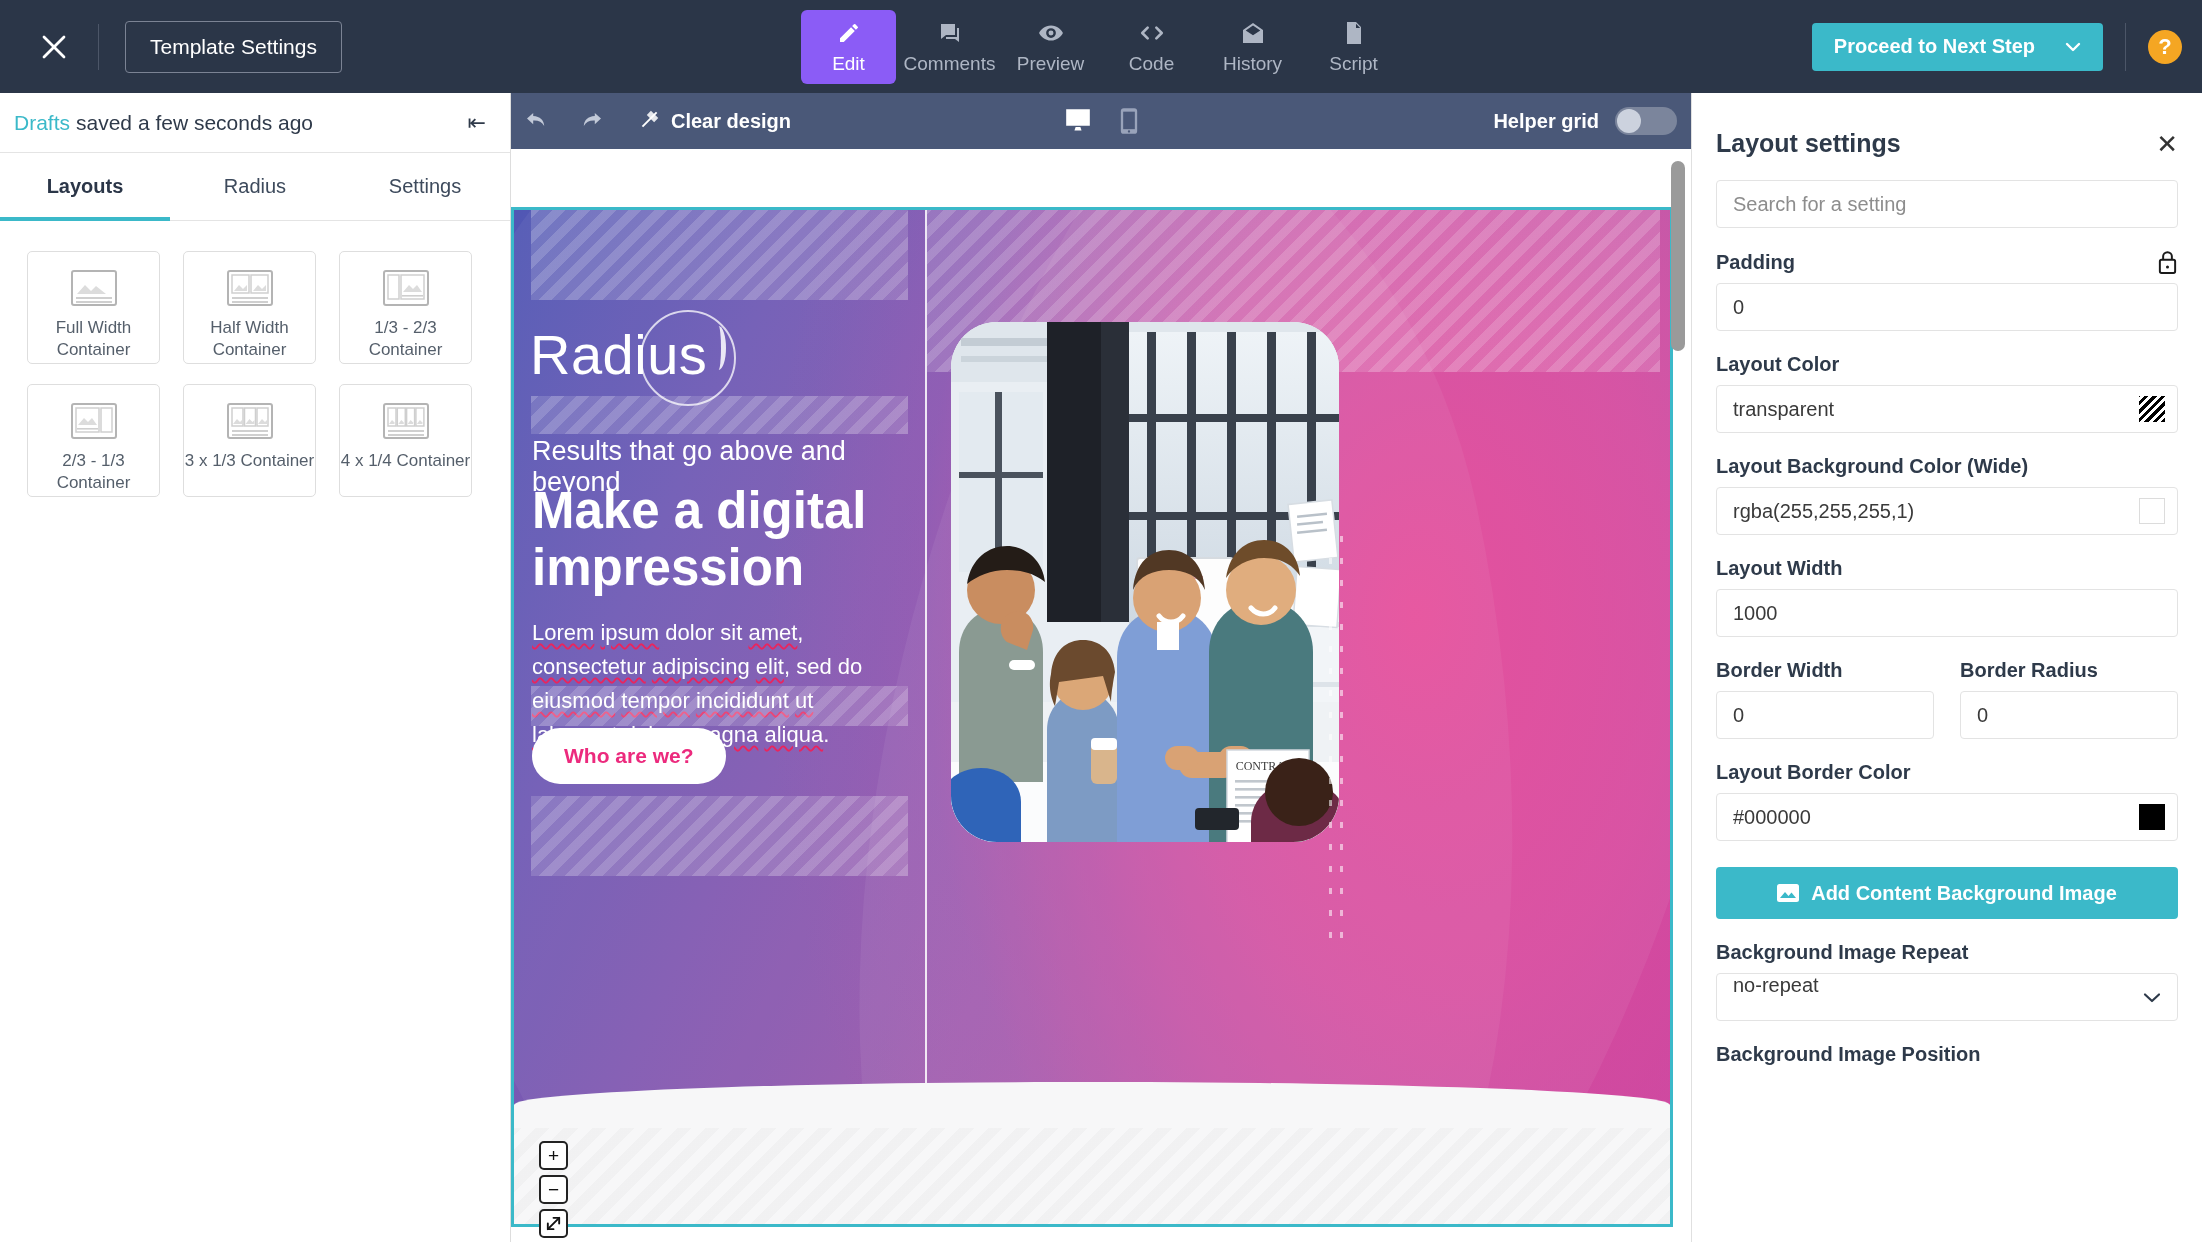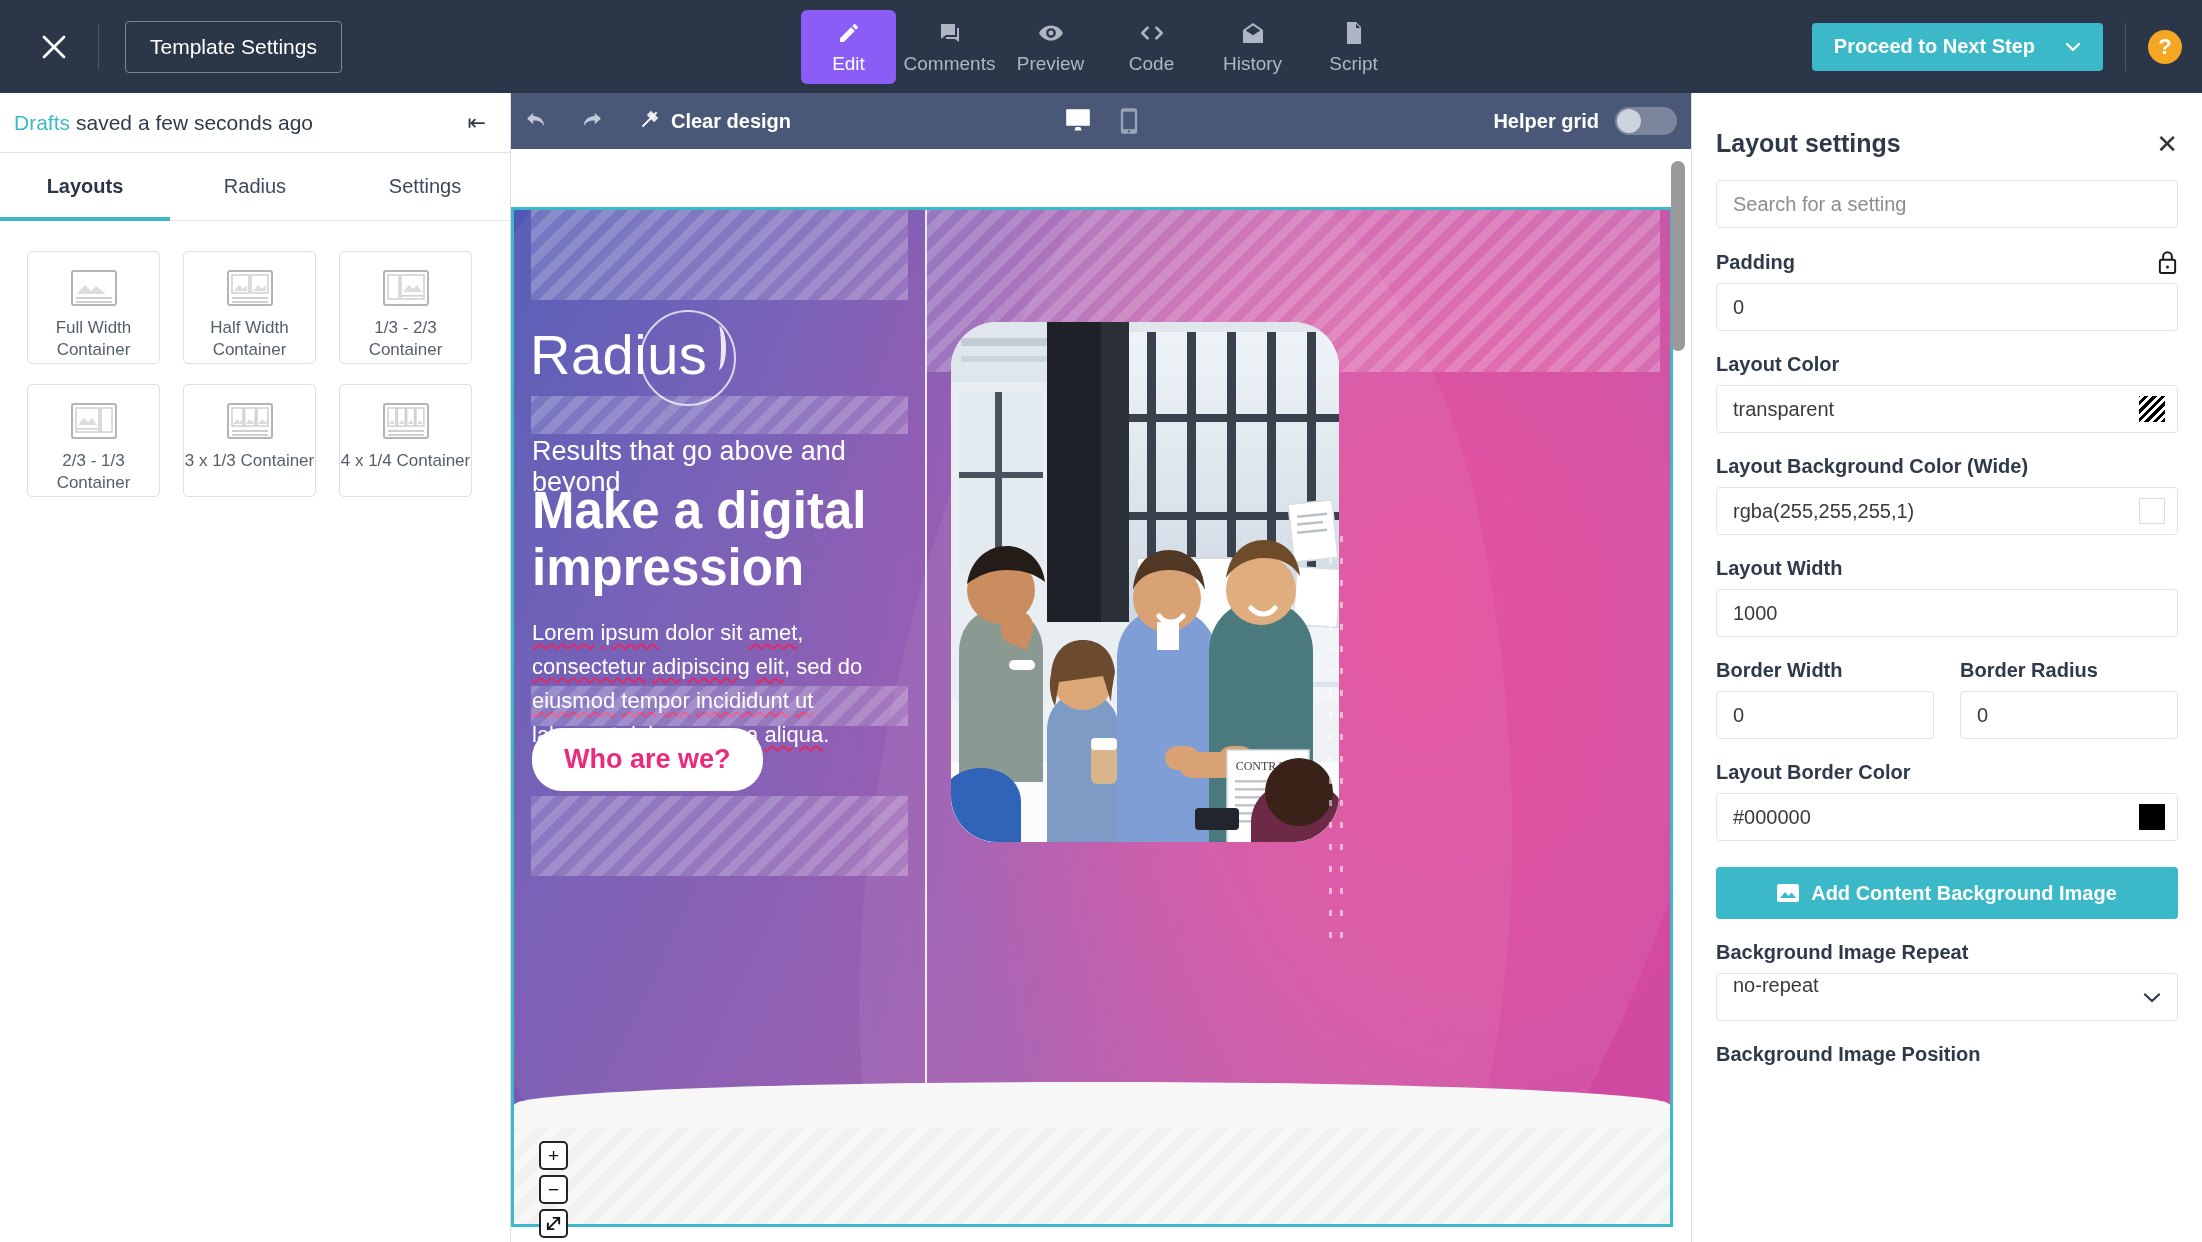--- a/index.html
+++ b/index.html
@@ -254,21 +254,21 @@
   .body-copy {
     position: absolute; left: 18px; top: 406px; width: 340px;
     color: #ffffff; font-size: 22px; font-weight: 300; line-height: 1.55;
   }
   .sq { text-decoration: underline; text-decoration-style: wavy; text-decoration-color: #e8255f; text-decoration-thickness: 2px; text-underline-offset: 3px; }
   .ph-3 { position: absolute; left: 17px; top: 476px; right: 17px; height: 40px; }
   .cta-btn {
     position: absolute; left: 18px; top: 518px;
     background: #ffffff; color: #ec2a7d;
     border: none; border-radius: 30px;
-    font-size: 27px; font-weight: bold;
+    font-size: 21px; font-weight: bold;
     padding: 16px 32px;
     cursor: pointer;
     font-family: "Liberation Sans", sans-serif;
   }
   .ph-4 { position: absolute; left: 17px; top: 586px; right: 17px; height: 80px; }
 
   
   .right-col {
     position: absolute; left: 413px; top: 0; right: 0; height: 100%;
     z-index: 5;

